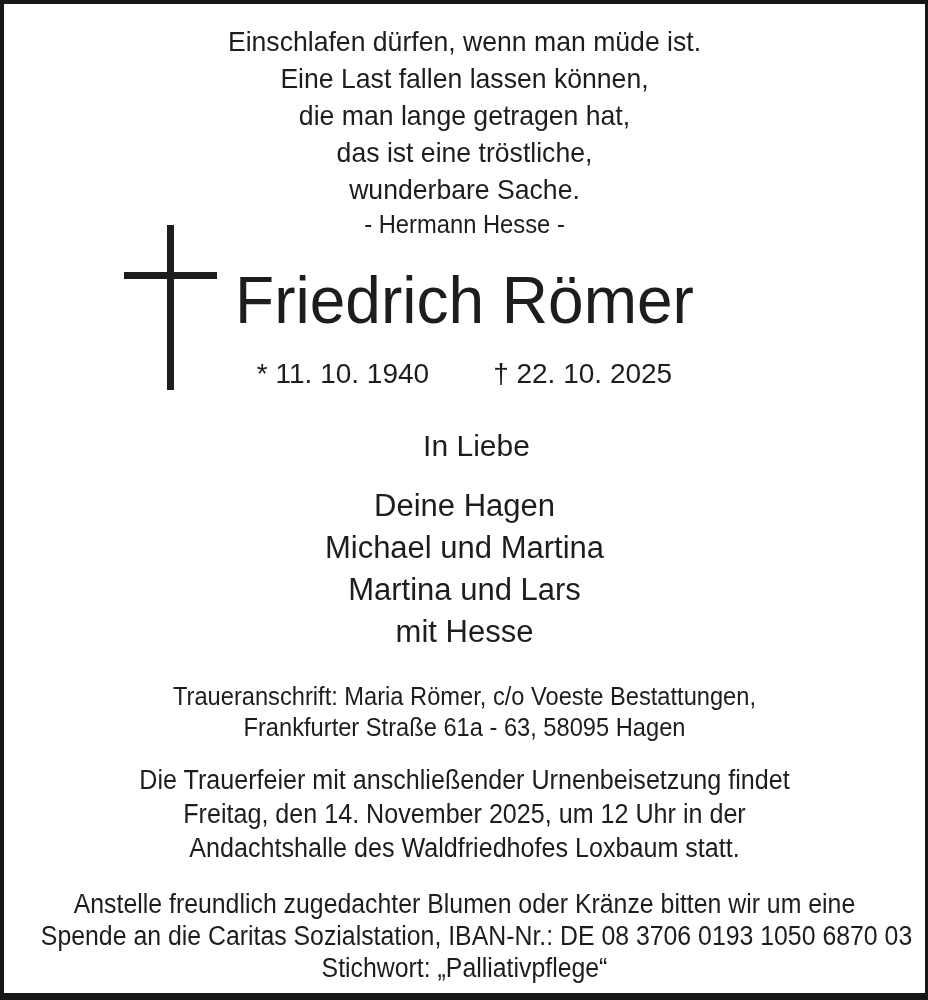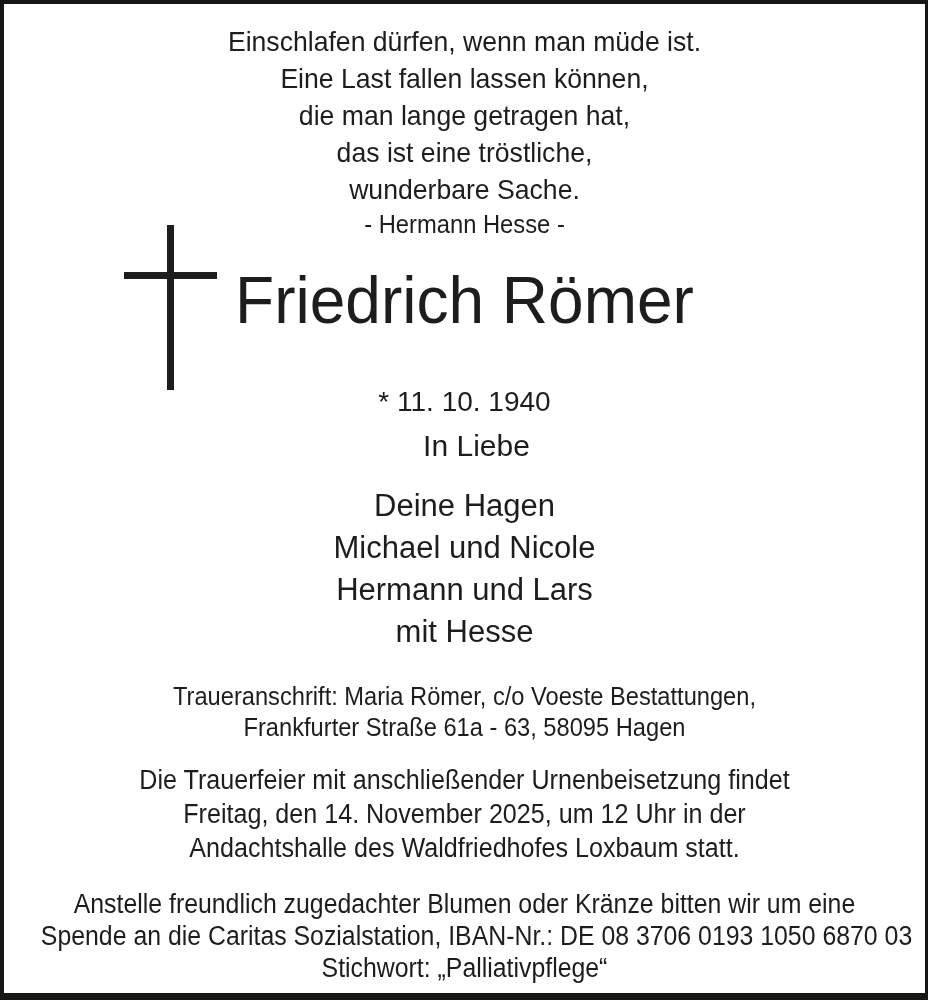--- a/index.html
+++ b/index.html
@@ -71,21 +71,20 @@
     transform: scaleX(0.97);
     transform-origin: 50% 0;
   }
   .dates {
     top: 353px;
     font-size: 28px;
     line-height: 34px;
     display: flex;
     justify-content: center;
     gap: 64px;
-    margin-top: 28px;
   }
   .in-liebe {
     top: 424px;
     font-size: 30px;
     line-height: 36px;
     padding-left: 24px;
   }
   .mourners {
     top: 481px;
     font-size: 31px;
@@ -130,28 +129,29 @@
 
   <div class="cross">
     <div class="bar-v"></div>
     <div class="bar-h"></div>
   </div>
 
   <div class="block name">Friedrich Römer</div>
 
   <div class="block dates">
     <span>* 11. 10. 1940</span>
+    <span>† 22. 10. 2025</span>
   </div>
 
   <div class="block in-liebe">In Liebe</div>
 
   <div class="block mourners">
     <div>Deine Hagen</div>
-    <div>Michael und Nicole</div>
-    <div>Hermann und Lars</div>
+    <div>Michael und Martina</div>
+    <div>Martina und Lars</div>
     <div>mit Hesse</div>
   </div>
 
   <div class="block address">
     <div>Traueranschrift: Maria Römer, c/o Voeste Bestattungen,</div>
     <div>Frankfurter Straße 61a - 63, 58095 Hagen</div>
   </div>
 
   <div class="block funeral">
     <div>Die Trauerfeier mit anschließender Urnenbeisetzung findet</div>

